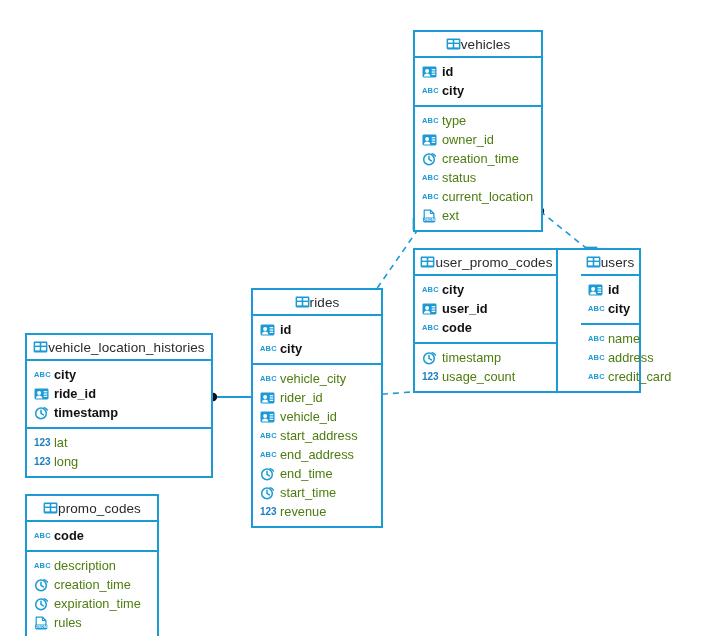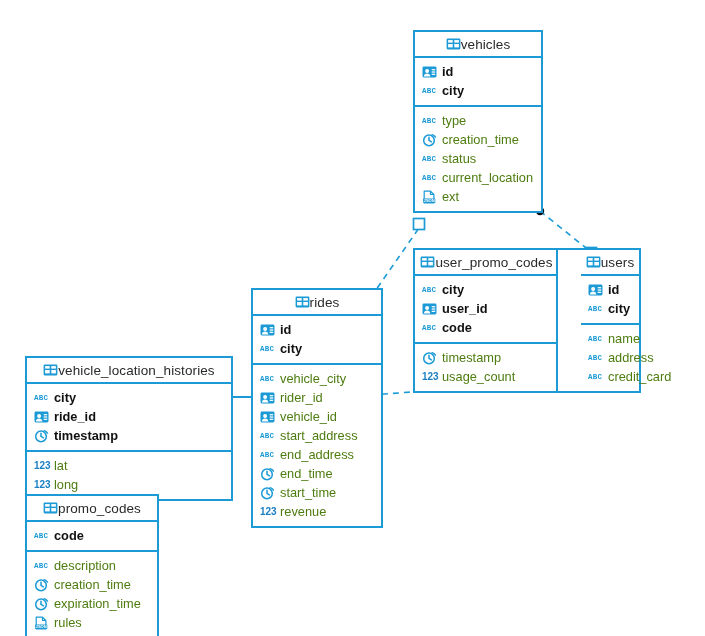--- a/index.html
+++ b/index.html
@@ -33,21 +33,21 @@
     padding:0 6px 0 7px;box-sizing:border-box;white-space:nowrap;
   }
   .cname{font-size:12.8px;color:#4d7c0f;}
   .keys .cname{font-weight:bold;color:#111;}
 
   
   .ic{width:15px;height:14px;flex:0 0 15px;display:block;}
   .ic svg{display:block;}
   .ic-abc{
     flex:0 0 15px;width:15px;font-size:7.5px;font-weight:bold;color:#1b9ad6;
-    letter-spacing:.2px;line-height:14px;font-family:Liberation Mono, monospace;
+    letter-spacing:.2px;line-height:14px;font-family:Liberation Sans, sans-serif;
   }
   .ic-num{
     flex:0 0 15px;width:15px;font-size:10px;font-weight:bold;color:#1b7fc4;
     letter-spacing:0;line-height:14px;font-family:"Liberation Sans",sans-serif;
   }
 </style>
 </head>
 <body>
 
 <div id="canvas">
@@ -112,20 +112,33 @@
           </div>
         </div>
         <div class="sect ">
           <div class="col">
             <span class="ic-abc">ABC</span>
             <span class="cname">type</span>
           </div>
           <div class="col">
             <span class="ic">
               <svg width="15" height="14" viewBox="0 0 15 14">
+                <rect x="0.5" y="1.5" width="14" height="11" rx="1.4" fill="#1b9ad6"></rect>
+                <circle cx="5.1" cy="6" r="2" fill="#ffffff"></circle>
+                <path d="M1.9 11.6c0-1.9 1.45-3 3.2-3s3.2 1.1 3.2 3z" fill="#ffffff"></path>
+                <rect x="9.7" y="4.1" width="3.5" height="1.25" fill="#ffffff"></rect>
+                <rect x="9.7" y="6.4" width="3.5" height="1.25" fill="#ffffff"></rect>
+                <rect x="9.7" y="8.7" width="3.5" height="1.25" fill="#ffffff"></rect>
+              </svg>
+            </span>
+            <span class="cname">owner_id</span>
+          </div>
+          <div class="col">
+            <span class="ic">
+              <svg width="15" height="14" viewBox="0 0 15 14">
                 <circle cx="7" cy="7.4" r="5.3" fill="none" stroke="#1b9ad6" stroke-width="1.5"></circle>
                 <path d="M7 4.2 V7.4 L9.4 8.9" fill="none" stroke="#1b9ad6" stroke-width="1.5" stroke-linecap="round"></path>
                 <path d="M10.1 1.6c1.5 .35 2.7 1.3 3.4 2.5" fill="none" stroke="#1b9ad6" stroke-width="1.4" stroke-linecap="round"></path>
               </svg>
             </span>
             <span class="cname">creation_time</span>
           </div>
           <div class="col">
             <span class="ic-abc">ABC</span>
             <span class="cname">status</span>
@@ -337,21 +350,21 @@
               </svg>
             </span>
             <span class="cname">start_time</span>
           </div>
           <div class="col">
             <span class="ic-num">123</span>
             <span class="cname">revenue</span>
           </div>
         </div>
       </div>
-      <div class="table" style="left: 25px; top: 333px; width: 208px; margin-top: 23px;">
+      <div class="table" style="left: 25px; top: 333px; width: 188px;">
         <div class="thead">
           <span class="ic" style="width: 15px; height: 12px; flex: 0 0 15px;">
             <svg width="15" height="12" viewBox="0 0 15 12">
               <rect x="0.6" y="0.6" width="13.8" height="10.8" rx="1.1" fill="#1b9ad6"></rect>
               <rect x="2.1" y="2.1" width="4.6" height="2.5" fill="#ffffff"></rect>
               <rect x="8.3" y="2.1" width="4.6" height="2.5" fill="#ffffff"></rect>
               <rect x="2.1" y="6.0" width="4.6" height="3.4" fill="#ffffff"></rect>
               <rect x="8.3" y="6.0" width="4.6" height="3.4" fill="#ffffff"></rect>
             </svg>
           </span>

